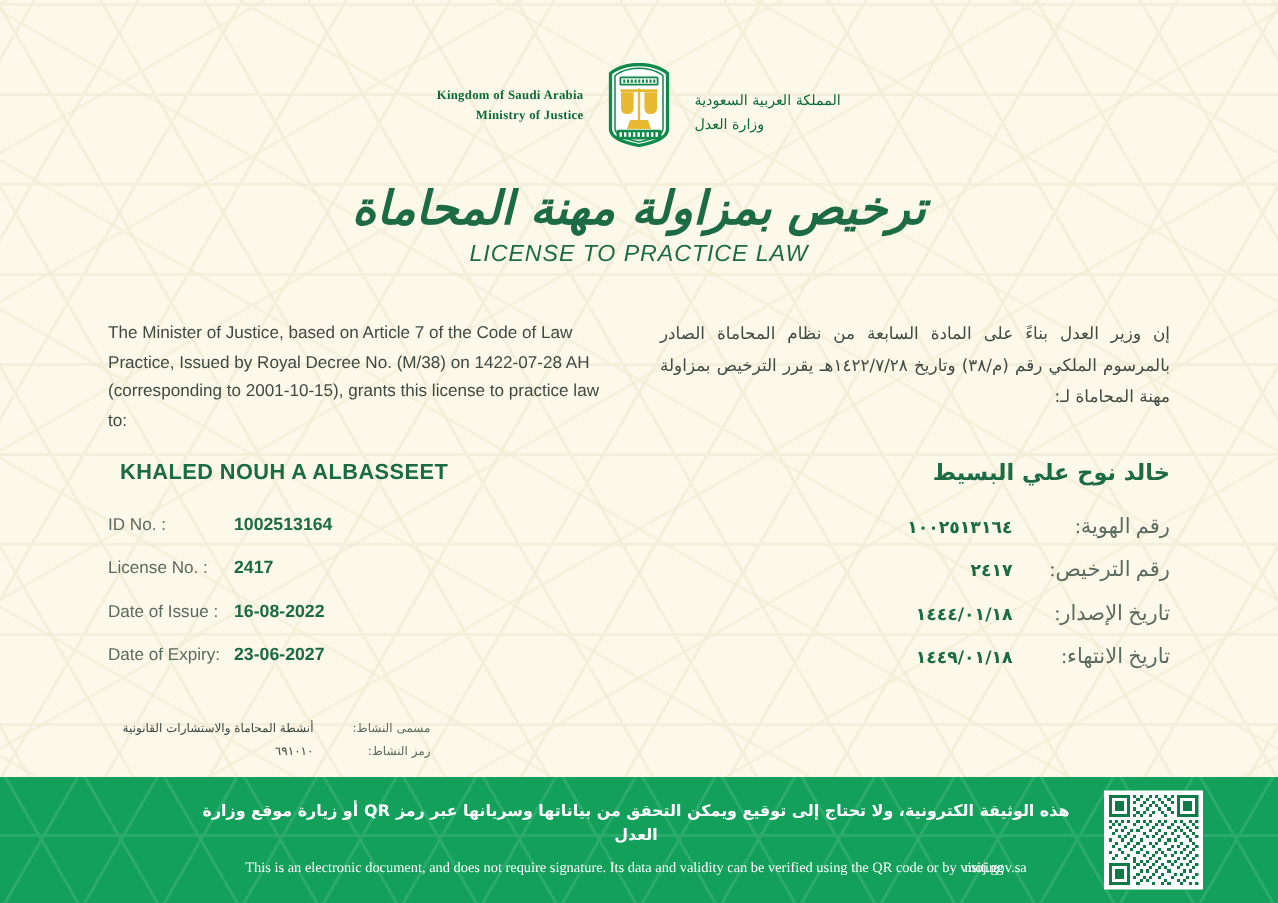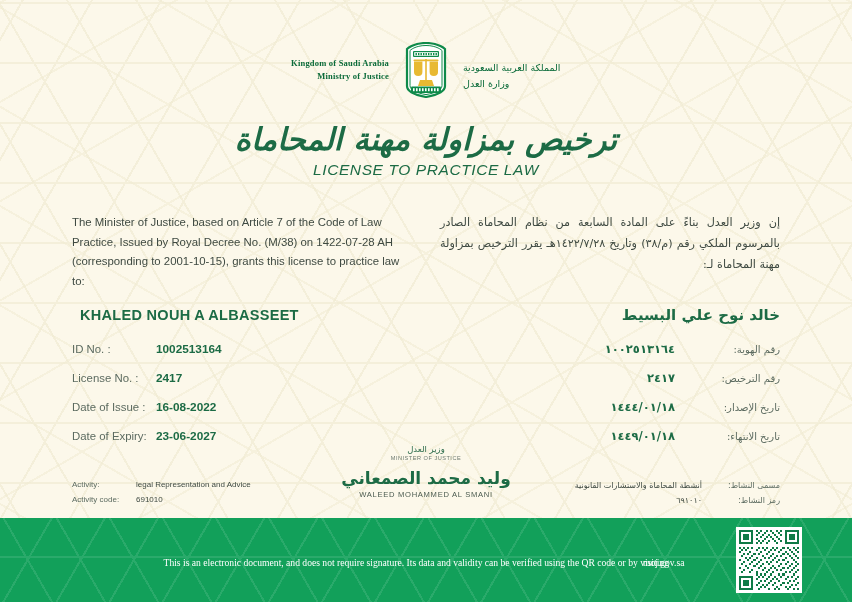--- a/index.html
+++ b/index.html
@@ -100,21 +100,21 @@
     font-family:"Liberation Sans", sans-serif;
   }
   .fvalue{
     font-size:11.8px;color:#1c6b45;font-weight:bold;
     font-family:"Liberation Sans", sans-serif;
   }
   .frow-ar{
     display:flex;align-items:baseline;height:29px;justify-content:flex-start;
     direction:rtl;font-family:"DejaVu Sans", sans-serif;
   }
-  .flabel-ar{font-size:10px;color:#5c6b60;width:105px;flex:0 0 auto;text-align:right;}
+  .flabel-ar{font-size:14px;color:#5c6b60;width:105px;flex:0 0 auto;text-align:right;font-family:Liberation Serif, serif;}
   .fvalue-ar{font-size:11.5px;color:#1c6b45;font-weight:bold;}
 
   
   .sig{
     position:absolute;left:0;right:0;top:444px;
     text-align:center;
   }
   .sig-role-ar{
     font-family:"DejaVu Sans", sans-serif;font-size:8.5px;color:#2b6b4a;
     direction:rtl;line-height:1.2;
@@ -285,54 +285,39 @@
         <span class="flabel-ar">تاريخ الإصدار:</span>
         <span class="fvalue-ar">١٤٤٤/٠١/١٨</span>
       </div>
       <div class="frow-ar">
         <span class="flabel-ar">تاريخ الانتهاء:</span>
         <span class="fvalue-ar">١٤٤٩/٠١/١٨</span>
       </div>
     </div>
   </div>
 
-  <div class="sig">
-    <div class="sig-role-ar">وزير العدل</div>
-    <div class="sig-role-en">MINISTER OF JUSTICE</div>
-    <div class="sig-name-ar">وليد محمد الصمعاني</div>
-    <div class="sig-name-en">WALEED MOHAMMED AL SMANI</div>
-  </div>
 
   <div class="activity">
-    <div class="act-en">
-      <div class="act-row">
-        <span class="act-label">Activity:</span>
-        <span class="act-value">legal Representation and Advice</span>
-      </div>
-      <div class="act-row">
-        <span class="act-label">Activity code:</span>
-        <span class="act-value">691010</span>
-      </div>
-    </div>
     <div class="act-ar">
       <div class="act-row-ar">
         <span class="act-label-ar">مسمى النشاط:</span>
         <span class="act-value-ar">أنشطة المحاماة والاستشارات القانونية</span>
       </div>
       <div class="act-row-ar">
         <span class="act-label-ar">رمز النشاط:</span>
         <span class="act-value-ar">٦٩١٠١٠</span>
       </div>
     </div>
   </div>
 
   <div class="footer">
     <div class="footer-pattern"></div>
     <div class="footer-inner">
       <div class="footer-text">
+        <div class="foot-ar">هذه الوثيقة الكترونية، ولا تحتاج إلى توقيع ويمكن التحقق من بياناتها وسريانها عبر رمز QR أو زيارة موقع وزارة العدل</div>
         <div class="foot-en">
           <span>This is an electronic document, and does not require signature. Its data and validity can be verified using the QR code or by visiting</span><span class="url">moj.gov.sa</span>
         </div>
       </div>
       <div class="qr">
         <svg viewBox="0 0 29 29" xmlns="http://www.w3.org/2000/svg" shape-rendering="crispEdges">
           <rect width="29" height="29" fill="#ffffff"></rect>
           <g fill="#0f7a46">
             <path d="M0 0h7v7h-7z M1 1h5v5h-5z" fill-rule="evenodd"></path>
             <rect x="2" y="2" width="3" height="3"></rect>

